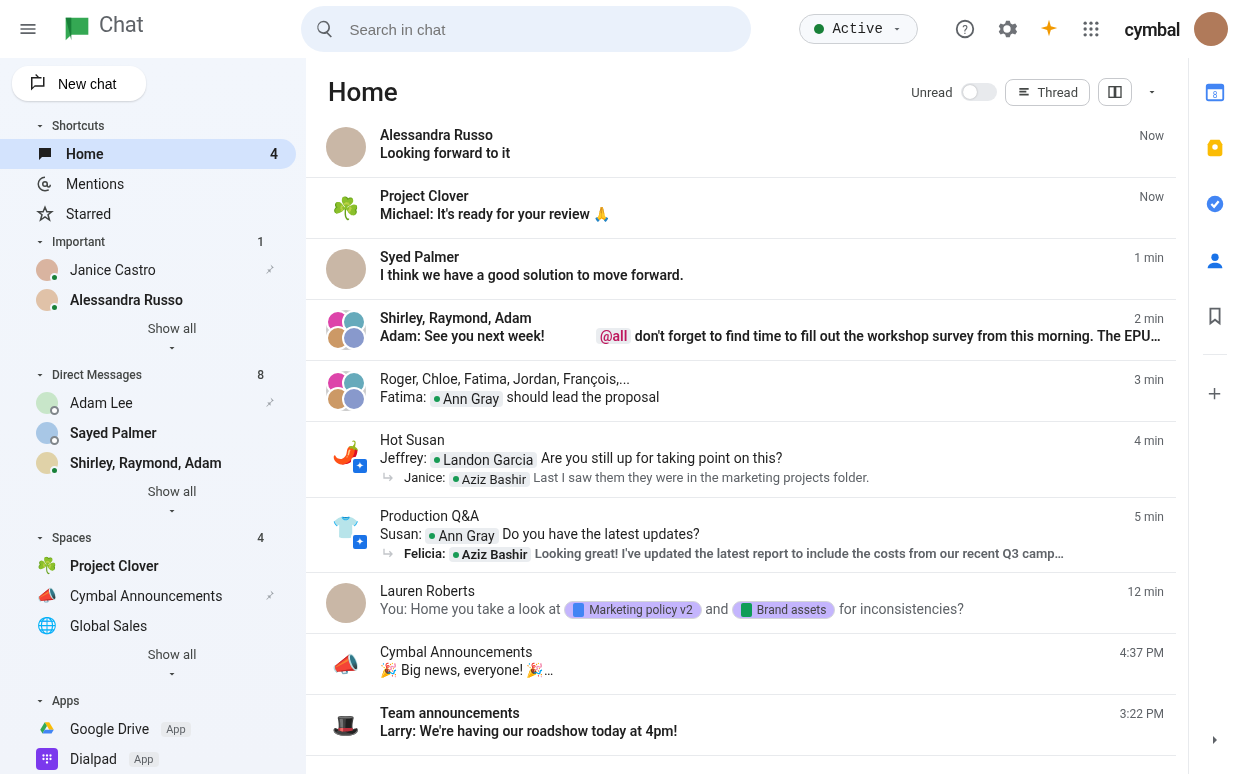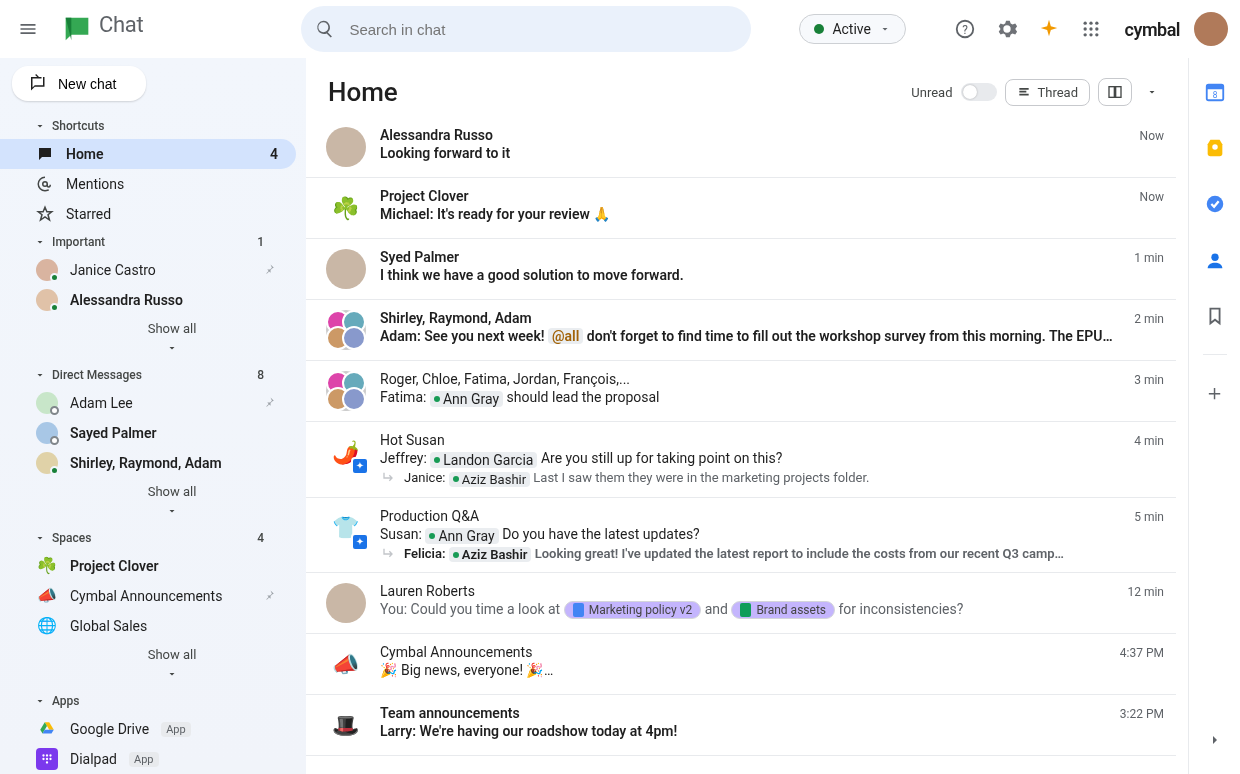--- a/index.html
+++ b/index.html
@@ -65,20 +65,21 @@
     font-size: 15px; flex:1; color:#444746;
   }
   .status-chip {
     margin-left: 40px;
     display:flex; align-items:center; gap:8px;
     padding: 6px 14px;
     border-radius: 20px;
     border: 1px solid #cdd0d4;
     background: #f7f9fc;
     font-size: 14px;
+    font-family: Liberation Mono, monospace;
   }
   .status-dot { width:10px; height:10px; border-radius:50%; background: var(--green); }
   .spacer { flex:1; }
   .avatar-img {
     width: 34px; height: 34px; border-radius:50%;
     background: #b07a5a;
     display:inline-block;
   }
   .cymbal-logo { font-weight:600; color:#1f1f1f; font-size:18px; letter-spacing: -0.5px; padding: 0 12px;}
   .topbar-icons { display:flex; align-items:center; gap:2px; }
@@ -243,21 +244,21 @@
     white-space: nowrap; overflow:hidden; text-overflow:ellipsis;
   }
   .reply-arrow { color:#c2c5c9; width:18px; flex-shrink:0; }
   .mention {
     background: #eaedf0;
     color: #1f1f1f;
     padding: 0 4px; border-radius:4px;
     display:inline-flex; align-items:center; gap:3px;
   }
   .mention .mdot { width:6px;height:6px;border-radius:50%;background:#189b55; display:inline-block;}
-  .mention.all { color:#a16207; }
+  .mention.all { color:#be185d;margin-left:48px; }
   .doc-chip {
     display:inline-flex; align-items:center; gap:5px;
     border:1px solid #d4d6da; border-radius:14px;
     padding: 1px 8px; font-size:12px; color:#444;
     background:#c4b5fd;
     vertical-align: middle;
   }
   .doc-ico { width:11px; height:14px; border-radius:2px; }
   .doc-ico.blue { background:#4285f4; }
   .doc-ico.green { background:#0f9d58; }
@@ -691,21 +692,21 @@
   </div>
         <div class="convo">
     <div class="convo-avatar" style="background:#c9b7a6;"></div>
     <div class="convo-body">
       <div class="convo-head">
         <span class="convo-name ">Lauren Roberts</span>
         <span class="convo-time">12 min</span>
       </div>
       <div class="convo-snippet">
       <span class="muted">You: </span>
-      <span class="muted">Could you time a look at</span>
+      <span class="muted">Home you take a look at</span>
       <span class="doc-chip"><span class="doc-ico blue"></span>Marketing policy v2</span>
       <span class="muted"> and </span>
       <span class="doc-chip"><span class="doc-ico green"></span>Brand assets</span>
       <span class="muted"> for inconsistencies?</span>
     </div>
     </div>
   </div>
         <div class="convo">
     <div class="convo-avatar square">
       <span>📣</span>

